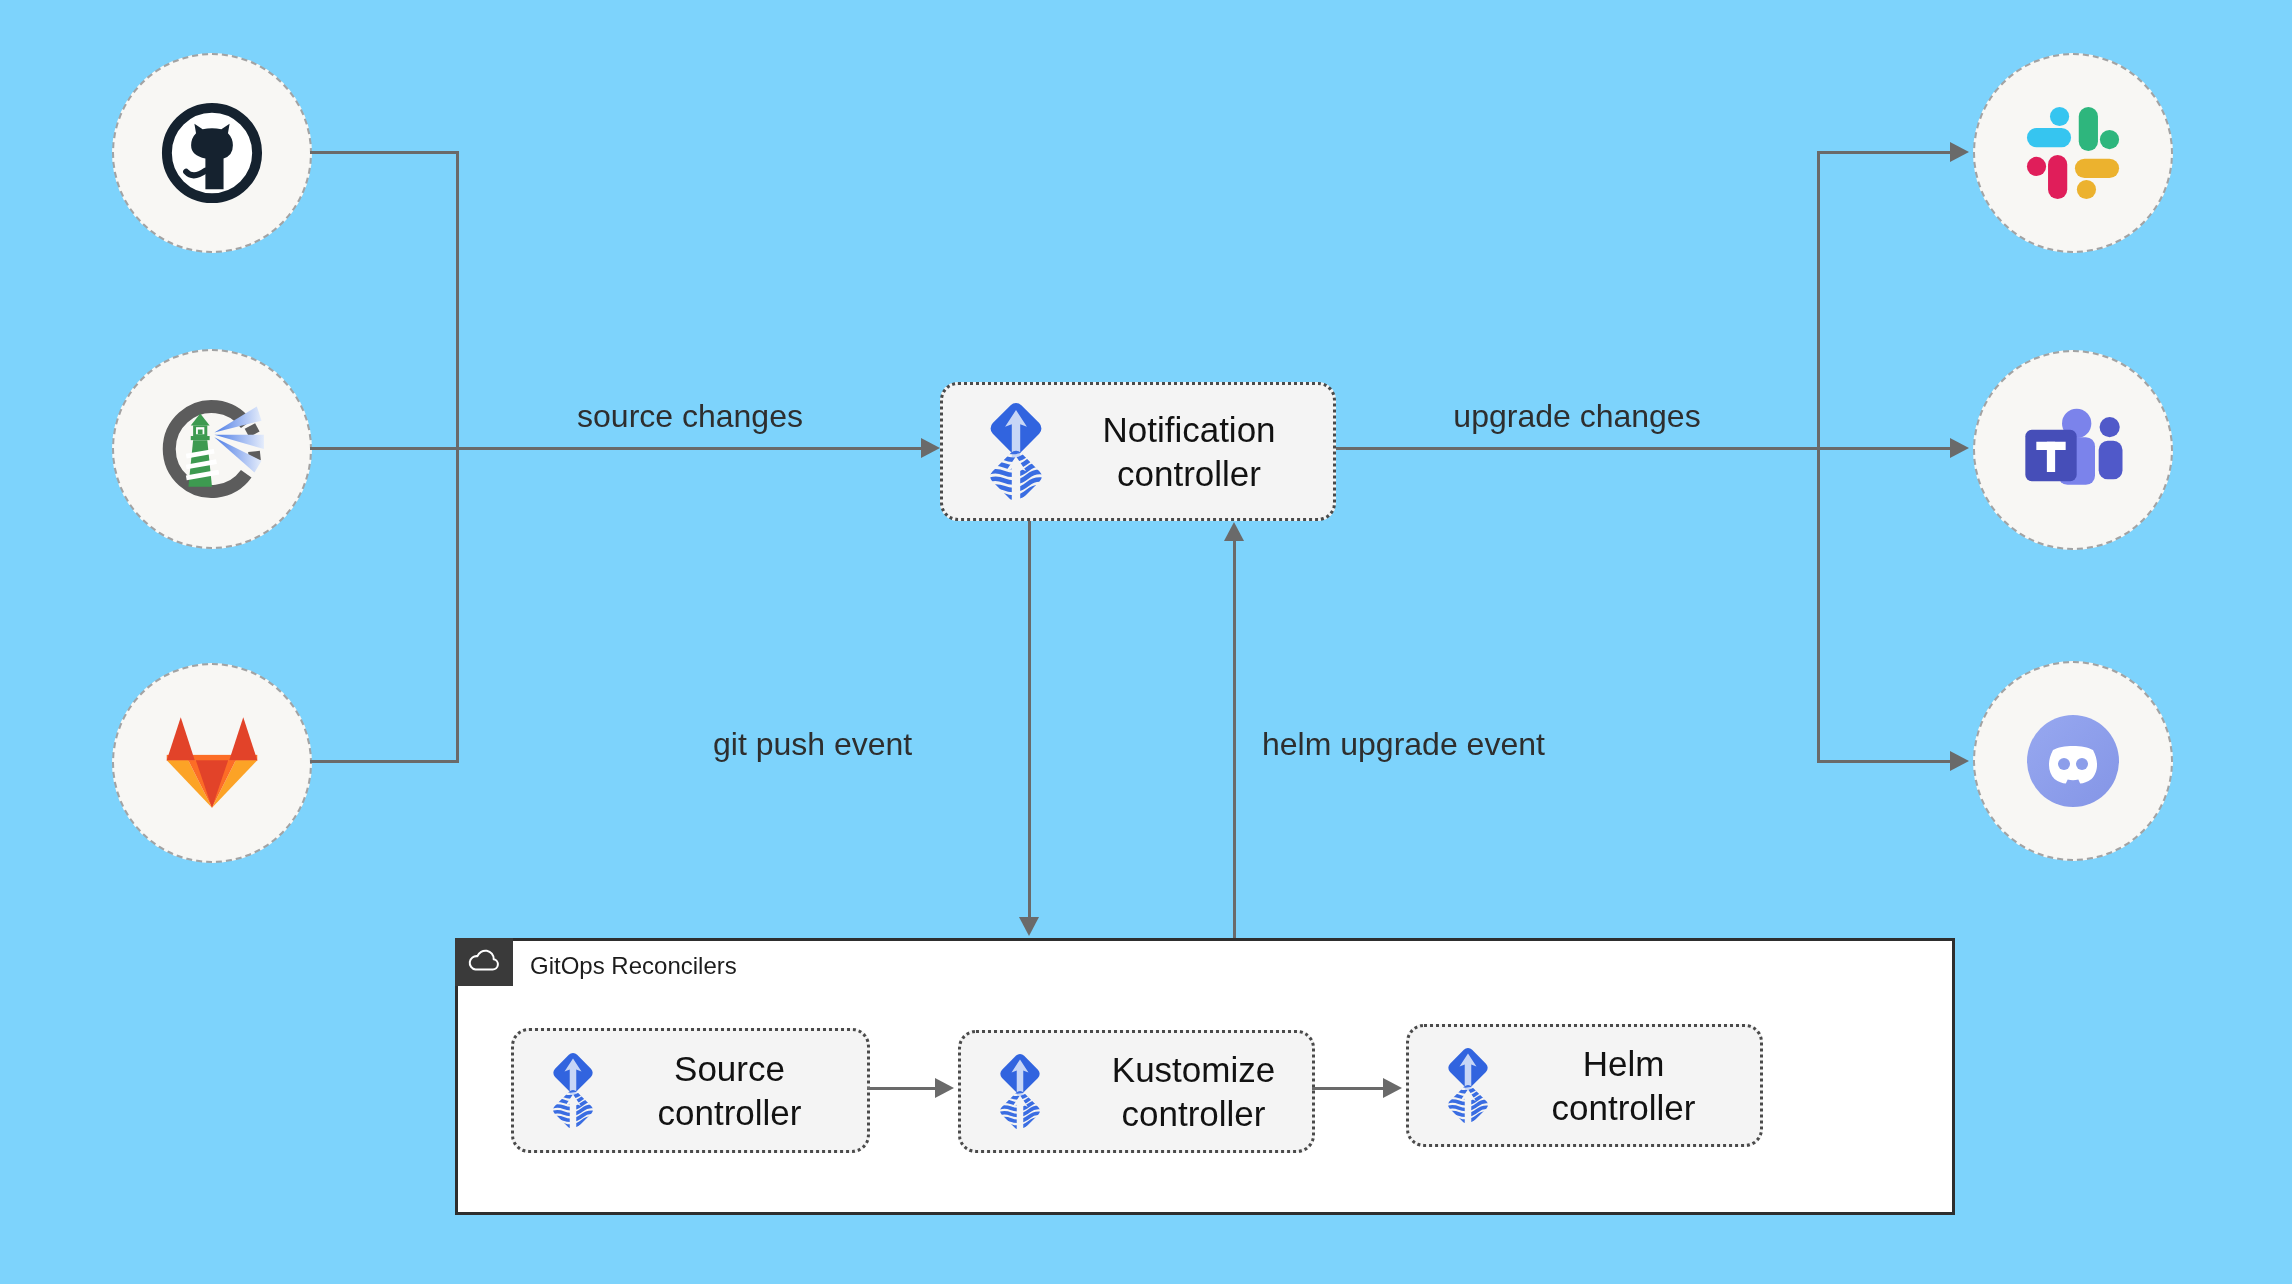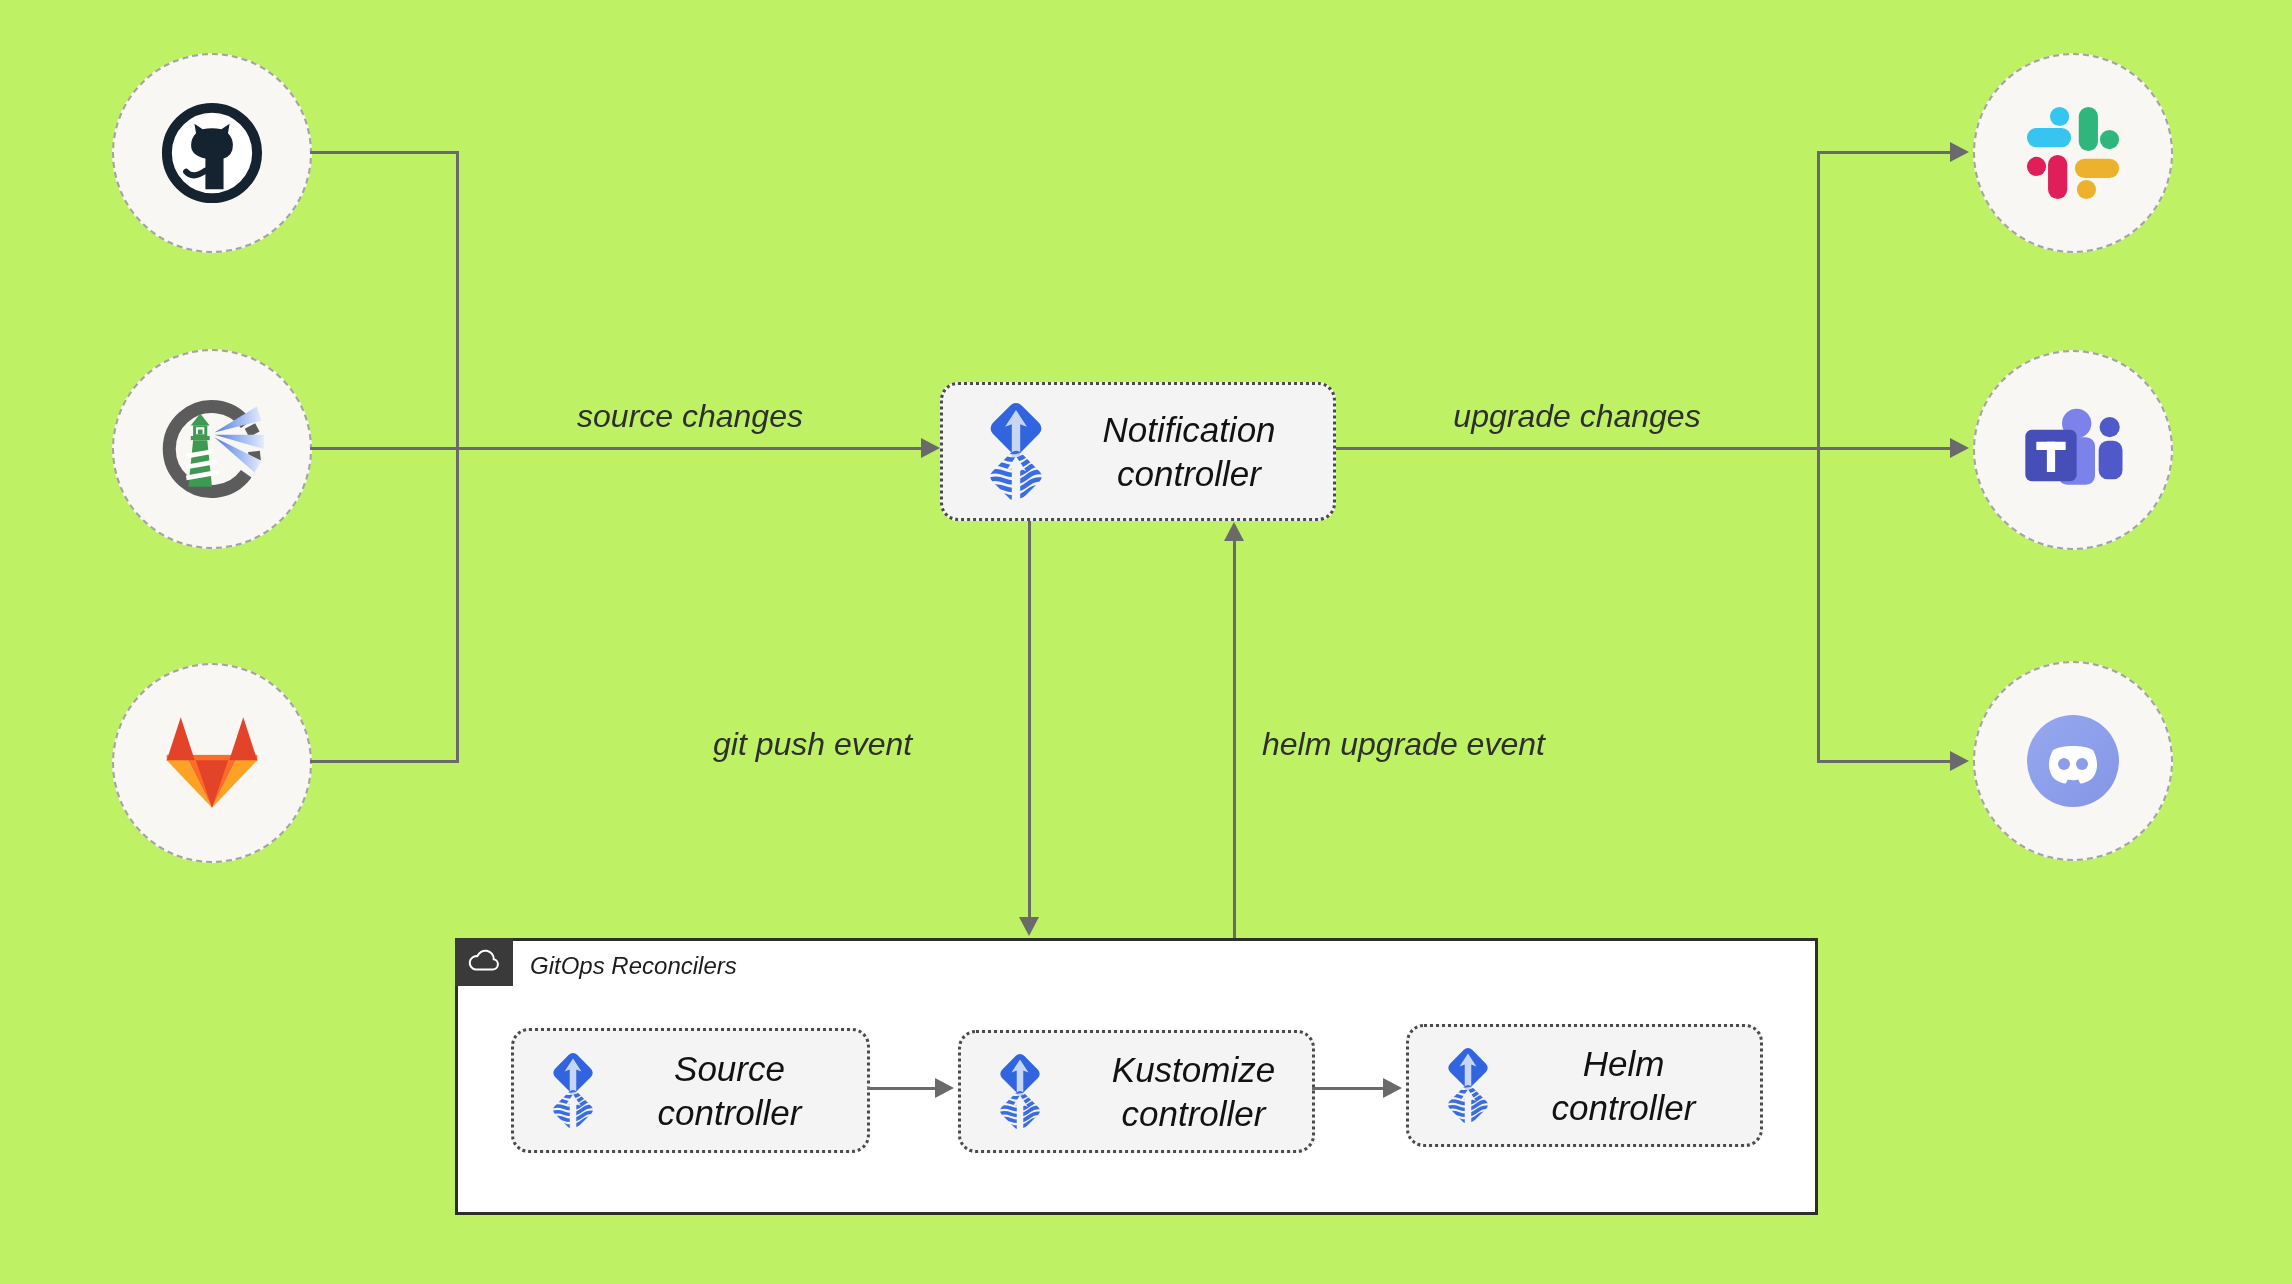--- a/index.html
+++ b/index.html
@@ -1,17 +1,17 @@
 <!DOCTYPE html>
 <html><head>
 <meta charset="utf-8">
 <style>
   html,body{margin:0;padding:0;background:#ffffff;}
   body{font-family:"Liberation Sans", sans-serif;}
-  .canvas{position:relative;width:2292px;height:1284px;background:#bef264;overflow:hidden;font-style:italic;}
+  .canvas{position:relative;width:2292px;height:1284px;background:#7dd3fc;overflow:hidden;}
 
   
   .ext-node{position:absolute;width:200px;height:200px;border-radius:50%;
     border:2px dashed #a3a3a3;background:#f8f7f4;box-sizing:border-box;
     display:flex;align-items:center;justify-content:center;}
 
   
   .line{position:absolute;background:#6a6a6a;}
   .ah{position:absolute;width:0;height:0;}
   .ah-r{border-top:10px solid transparent;border-bottom:10px solid transparent;border-left:19px solid #6a6a6a;}
@@ -23,21 +23,21 @@
     box-sizing:border-box;display:flex;align-items:center;}
   .node .label{flex:1;text-align:center;font-size:35px;line-height:1.25;color:#121212;
     white-space:pre-line;padding-right:14px;}
   .flux-lg{width:86px;height:106px;margin-left:30px;flex:none;}
   .flux-sm{width:66px;height:82px;margin-left:26px;flex:none;}
 
   
   .edge-label{position:absolute;font-size:32px;color:#2e2e2e;}
 
   
-  .group-box{position:absolute;left:455px;top:938px;width:1363px;height:277px;
+  .group-box{position:absolute;left:455px;top:938px;width:1500px;height:277px;
     border:3px solid #2e2e2e;background:#ffffff;box-sizing:border-box;}
   .group-tab{position:absolute;left:-3px;top:-3px;width:58px;height:48px;background:#3a3a3a;
     display:flex;align-items:center;justify-content:center;}
   .group-label{position:absolute;left:72px;top:11px;font-size:24px;color:#1c1c1c;}
 
   svg{display:block;}
 </style>
 </head>
 <body>
 

